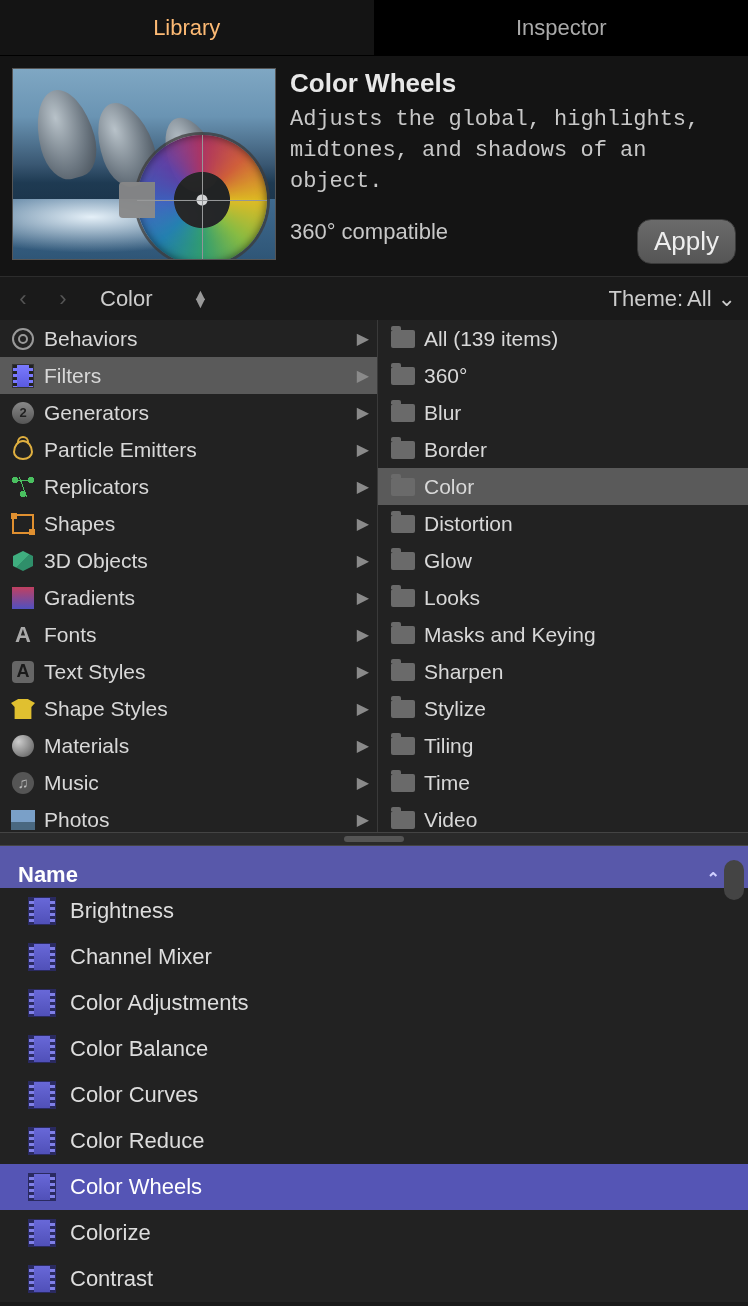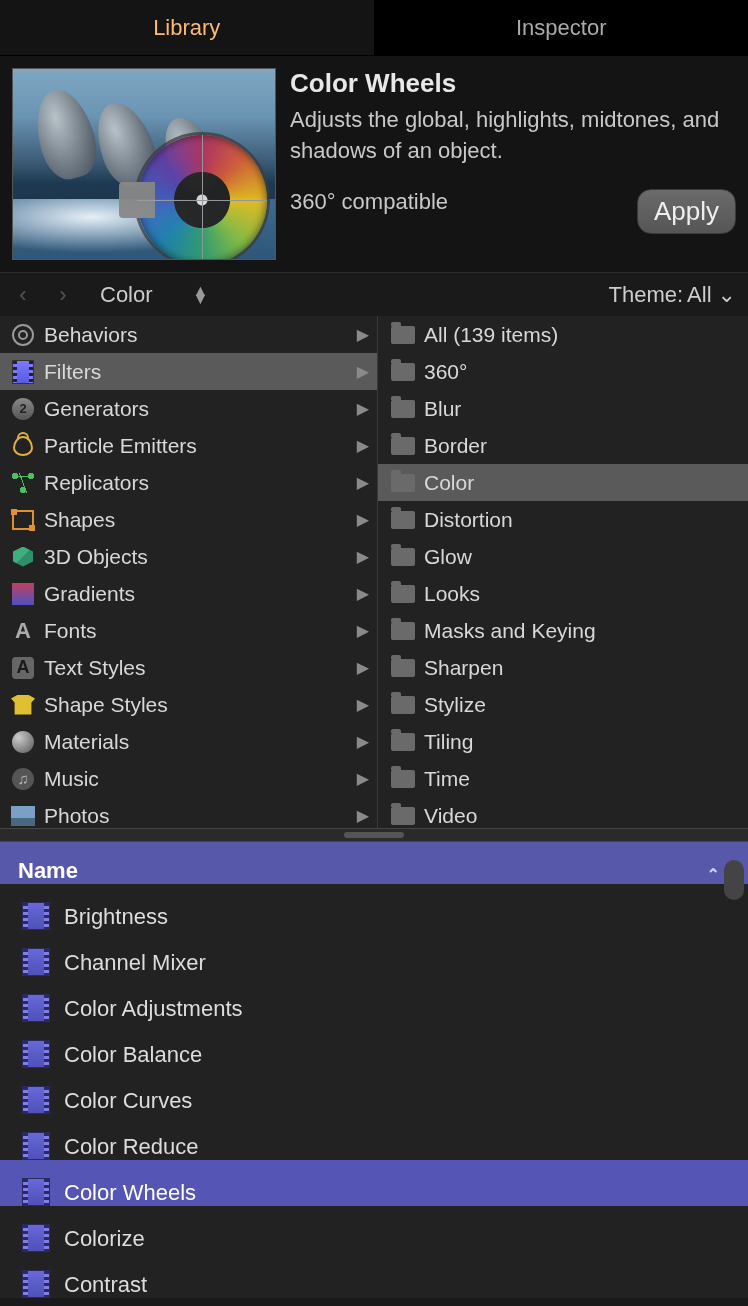--- a/index.html
+++ b/index.html
@@ -92,21 +92,21 @@
     position:absolute; inset:0;
     border-radius:50%;
     background:
       linear-gradient(#999,#999) center/100% 1px no-repeat,
       linear-gradient(#999,#999) center/1px 100% no-repeat,
       radial-gradient(circle at center, #ddd 0 5px, transparent 6px);
   }
 
   .preview-info { flex: 1; display: flex; flex-direction: column; }
   .preview-title { font-size: 26px; font-weight: 600; color: #e8e8e8; margin-bottom: 6px; }
-  .preview-desc { font-size: 22px; color: #c8c8c8; line-height: 1.4; }
+  .preview-desc { font-size: 22px; color: #c8c8c8; line-height: 1.4; font-family: Liberation Mono, monospace; }
   .preview-bottom { display:flex; justify-content:space-between; margin-top: 22px; }
   .compat { font-size: 22px; color: #c8c8c8; }
   .apply-btn {
     background: linear-gradient(#6b6b6b,#555);
     color: #eee;
     border: 1px solid #3a3a3a;
     border-radius: 14px;
     padding: 6px 16px;
     font-size: 26px;
     cursor: pointer;
@@ -170,23 +170,23 @@
     height: 42px;
     background:#5858aa;
     padding: 0 18px;
     color:#fff; font-weight:600; font-size:22px;
   }
   .name-header .sort-caret { margin-left:auto; margin-right:10px; color:#d0d0ff; font-size:16px; }
 
   
   .filter-list { background:#222; }
   .filter-row {
-    display:flex; align-items:flex-end;
+    display:flex; align-items:center;
     height:46px;
-    padding: 0 22px;
+    padding: 0 28px;
     color:#ddd; font-size:22px;
     cursor:pointer;
   }
   .filter-row.selected { background:#5555b5; color:#fff; }
   .filter-row .film-icon { margin-right:14px; flex-shrink:0; }
 
   .scrollbar-stub {
     position:absolute; right:4px; width:20px; top:860px; height:40px;
     background:#444; border-radius:10px;
   }

